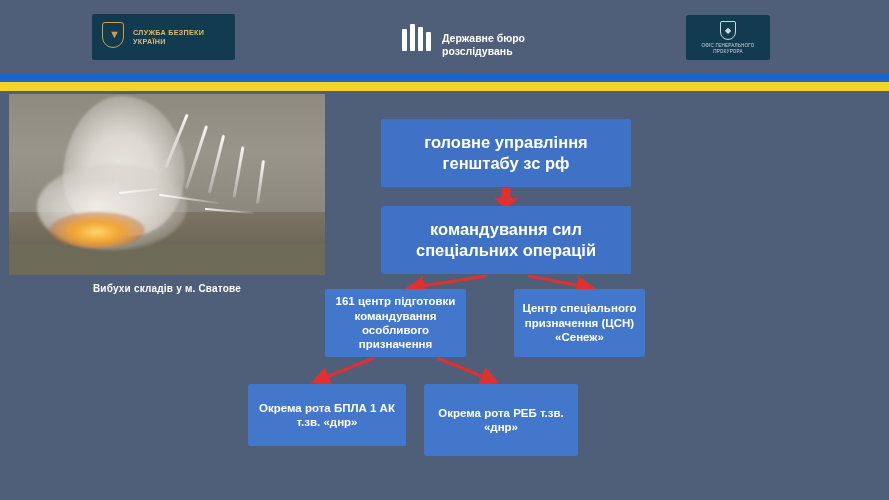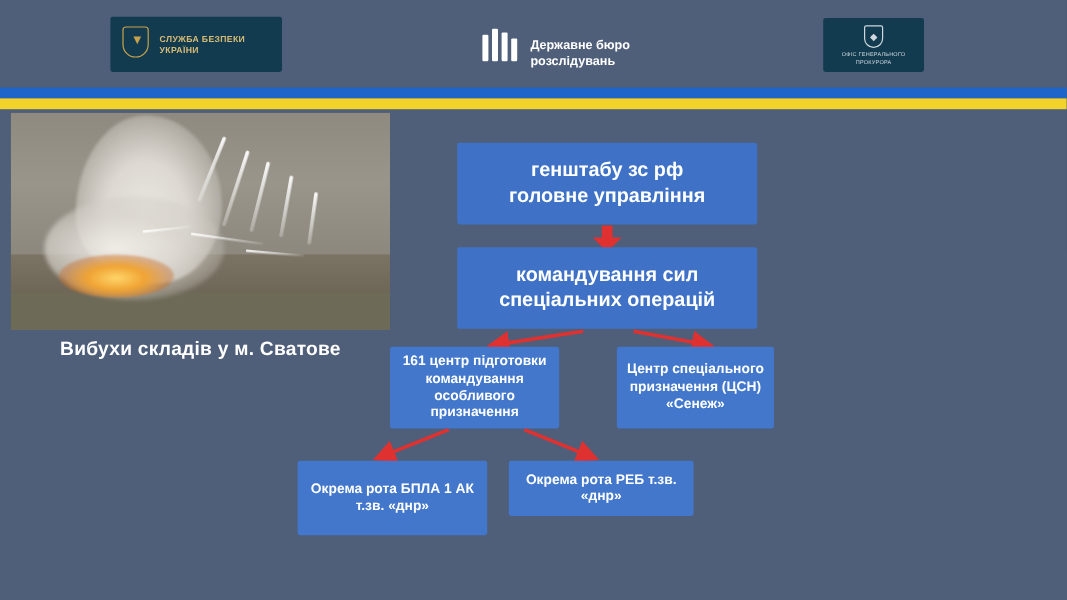--- a/index.html
+++ b/index.html
@@ -206,21 +206,21 @@
     height: 2px;
     background: linear-gradient(90deg, rgba(255,255,255,0.9), rgba(255,255,255,0.1));
     filter: blur(0.5px);
   }
   .ph-caption {
     position: absolute;
     left: 9px; top: 283px;
     width: 316px;
     text-align: center;
     color: #ffffff;
-    font-size: 16px;
+    font-size: 10px;
     font-weight: bold;
     letter-spacing: 0.2px;
   }
 
   
   .node {
     position: absolute;
     background: #3e70c4;
     color: #ffffff;
     display: flex;
@@ -258,21 +258,21 @@
     background: #4277cb;
   }
   #node-bpla {
     left: 248px; top: 384px;
     width: 158px; height: 62px;
     font-size: 11.5px;
     background: #4277cb;
   }
   #node-reb {
     left: 424px; top: 384px;
-    width: 154px; height: 46px;
+    width: 154px; height: 72px;
     font-size: 11.5px;
     background: #4277cb;
   }
   .node span { display: block; }
 
   .arrows {
     position: absolute;
     left: 0; top: 0;
     width: 889px; height: 500px;
     pointer-events: none;
@@ -347,22 +347,22 @@
 
     <path d="M528,276 L592,288" stroke="#e03131" stroke-width="3" fill="none" marker-end="url(#ah)"></path>
 
     <path d="M374,358 L314,382" stroke="#e03131" stroke-width="3" fill="none" marker-end="url(#ah)"></path>
 
     <path d="M437,358 L496,382" stroke="#e03131" stroke-width="3" fill="none" marker-end="url(#ah)"></path>
   </svg>
 
   <div class="node" id="node-gu">
     <div>
+      <span>головне управління</span>
       <span>генштабу зс рф</span>
-      <span>головне управління</span>
     </div>
   </div>
 
   <div class="node" id="node-ksso">
     <div>
       <span>командування сил</span>
       <span>спеціальних операцій</span>
     </div>
   </div>
 

